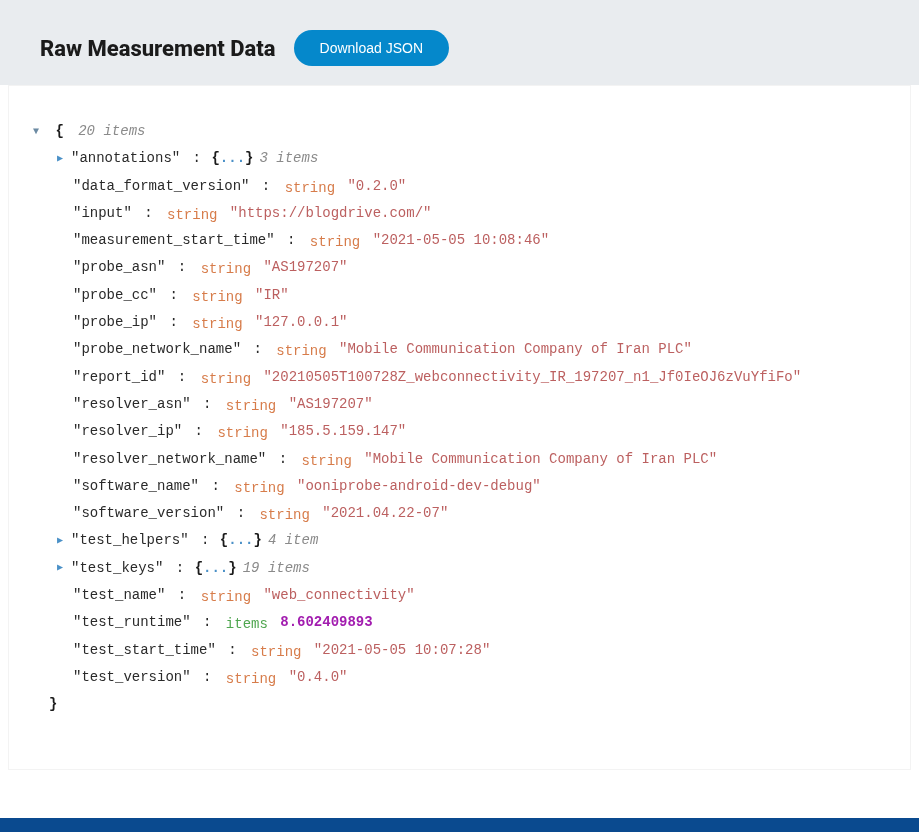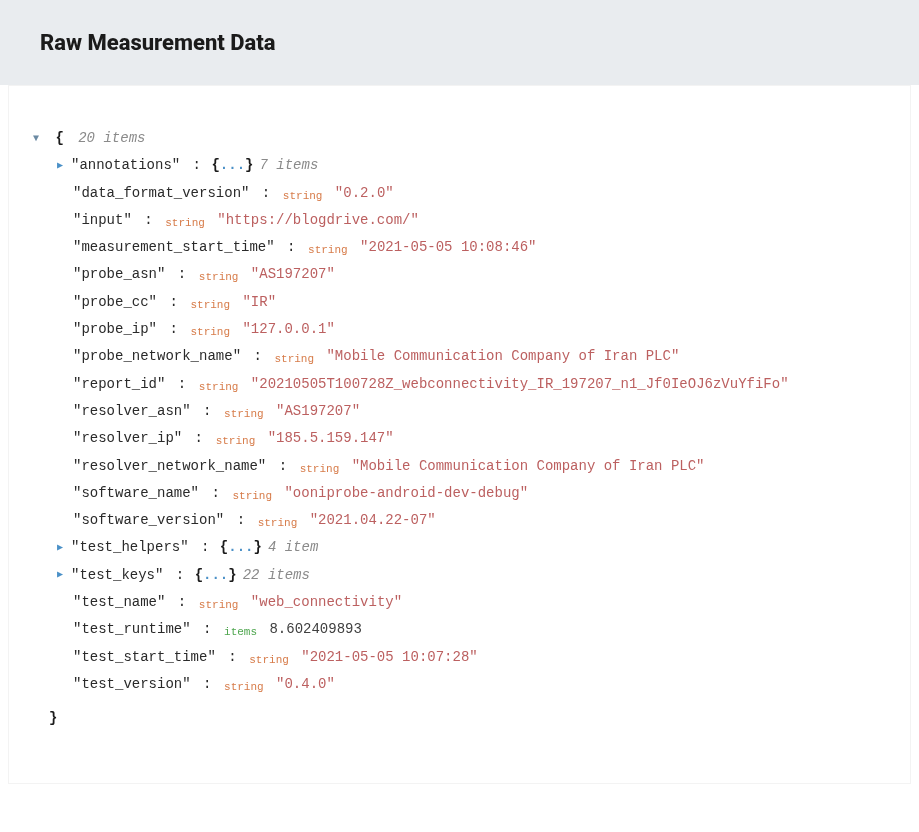--- a/index.html
+++ b/index.html
@@ -5,21 +5,21 @@
   * { box-sizing: border-box; }
   body {
     margin: 0;
     font-family: -apple-system, BlinkMacSystemFont, "Segoe UI", Roboto, Helvetica, Arial, sans-serif;
     background: #ffffff;
     color: #222;
     width: 919px;
   }
   .header-bar {
     background: #e9ecef;
-    padding: 30px 40px 30px 40px;
+    padding: 30px 40px 19px 40px;
     display: flex;
     align-items: center;
     gap: 18px;
   }
   .header-title {
     font-size: 22px;
     font-weight: 800;
     color: #1b1b1b;
   }
   .btn {
@@ -35,90 +35,91 @@
     background: #fff;
     margin: 0 8px;
     padding: 32px 36px 50px 36px;
     font-family: "SFMono-Regular", Consolas, "Liberation Mono", Menlo, monospace;
     font-size: 14px;
     line-height: 1.95;
     color: #2a2a2a;
     border: 1px solid #f3f3f3;
   }
   .jrow { white-space: nowrap; }
-  .indent-0 { padding-left: 4px; margin-top: 7px; }
+  .indent-0 { padding-left: 4px; }
   .indent-1 { padding-left: 28px; }
   .caret {
     display: inline-block;
     width: 14px;
     margin-left: -16px;
     color: #4a90c7;
     cursor: pointer;
     user-select: none;
     vertical-align: middle;
     font-size: 10px;
   }
   .caret-down::before { content: "▼"; color: #6b8aa3; }
   .caret-right::before { content: "▶"; color: #4a90c7; }
   .brace { font-weight: 800; color: #1b1b1b; }
   .ellipsis { color: #4a90c7; font-weight: 700; }
   .meta { color: #8a8a8a; font-style: italic; margin-left: 6px; }
   .key { color: #2a2a2a; }
   .colon { color: #2a2a2a; margin: 0 2px 0 4px; }
   .type-tag {
-    font-size: 11px;
+    font-size: 14px;
     margin: 0 4px 0 4px;
     position: relative;
     top: 2px;
   }
   .type-string { color: #d77c4a; }
   .type-float  { color: #4fa64f; }
   .val-string { color: #bc6060; }
-  .val-number { color: #404040; }
+  .val-number { color: #a21caf; font-weight: bold; }
 
   
   .footer {
     margin-top: 48px;
     background: #0a4a8f;
     color: #fff;
     padding: 28px 0 18px 0;
     display: flex;
     gap: 40px;
   }
 </style>
 </head>
 <body>
 
 <div class="header-bar">
   <div class="header-title">Raw Measurement Data</div>
+  <button class="btn">Download JSON</button>
 </div>
 
 <div class="json-panel">
   <div class="jrow indent-0">
     <span class="caret caret-down"></span>
     <span class="brace">{</span>
     <span class="meta">20 items</span>
   </div>
   <div id="json-rows">
-      <div class="jrow indent-1"><span class="caret caret-right"></span><span class="key">"annotations"</span><span class="colon"> :</span><span class="brace"> {</span><span class="ellipsis">...</span><span class="brace">}</span><span class="meta">7 items</span></div>
+      <div class="jrow indent-1"><span class="caret caret-right"></span><span class="key">"annotations"</span><span class="colon"> :</span><span class="brace"> {</span><span class="ellipsis">...</span><span class="brace">}</span><span class="meta">3 items</span></div>
       <div class="jrow indent-1"><span class="key">"data_format_version"</span><span class="colon"> :</span><span class="type-tag type-string"> string</span><span class="val-string"> "0.2.0"</span></div>
       <div class="jrow indent-1"><span class="key">"input"</span><span class="colon"> :</span><span class="type-tag type-string"> string</span><span class="val-string"> "https://blogdrive.com/"</span></div>
       <div class="jrow indent-1"><span class="key">"measurement_start_time"</span><span class="colon"> :</span><span class="type-tag type-string"> string</span><span class="val-string"> "2021-05-05 10:08:46"</span></div>
       <div class="jrow indent-1"><span class="key">"probe_asn"</span><span class="colon"> :</span><span class="type-tag type-string"> string</span><span class="val-string"> "AS197207"</span></div>
       <div class="jrow indent-1"><span class="key">"probe_cc"</span><span class="colon"> :</span><span class="type-tag type-string"> string</span><span class="val-string"> "IR"</span></div>
       <div class="jrow indent-1"><span class="key">"probe_ip"</span><span class="colon"> :</span><span class="type-tag type-string"> string</span><span class="val-string"> "127.0.0.1"</span></div>
       <div class="jrow indent-1"><span class="key">"probe_network_name"</span><span class="colon"> :</span><span class="type-tag type-string"> string</span><span class="val-string"> "Mobile Communication Company of Iran PLC"</span></div>
       <div class="jrow indent-1"><span class="key">"report_id"</span><span class="colon"> :</span><span class="type-tag type-string"> string</span><span class="val-string"> "20210505T100728Z_webconnectivity_IR_197207_n1_Jf0IeOJ6zVuYfiFo"</span></div>
       <div class="jrow indent-1"><span class="key">"resolver_asn"</span><span class="colon"> :</span><span class="type-tag type-string"> string</span><span class="val-string"> "AS197207"</span></div>
       <div class="jrow indent-1"><span class="key">"resolver_ip"</span><span class="colon"> :</span><span class="type-tag type-string"> string</span><span class="val-string"> "185.5.159.147"</span></div>
       <div class="jrow indent-1"><span class="key">"resolver_network_name"</span><span class="colon"> :</span><span class="type-tag type-string"> string</span><span class="val-string"> "Mobile Communication Company of Iran PLC"</span></div>
       <div class="jrow indent-1"><span class="key">"software_name"</span><span class="colon"> :</span><span class="type-tag type-string"> string</span><span class="val-string"> "ooniprobe-android-dev-debug"</span></div>
       <div class="jrow indent-1"><span class="key">"software_version"</span><span class="colon"> :</span><span class="type-tag type-string"> string</span><span class="val-string"> "2021.04.22-07"</span></div>
       <div class="jrow indent-1"><span class="caret caret-right"></span><span class="key">"test_helpers"</span><span class="colon"> :</span><span class="brace"> {</span><span class="ellipsis">...</span><span class="brace">}</span><span class="meta">4 item</span></div>
-      <div class="jrow indent-1"><span class="caret caret-right"></span><span class="key">"test_keys"</span><span class="colon"> :</span><span class="brace"> {</span><span class="ellipsis">...</span><span class="brace">}</span><span class="meta">22 items</span></div>
+      <div class="jrow indent-1"><span class="caret caret-right"></span><span class="key">"test_keys"</span><span class="colon"> :</span><span class="brace"> {</span><span class="ellipsis">...</span><span class="brace">}</span><span class="meta">19 items</span></div>
       <div class="jrow indent-1"><span class="key">"test_name"</span><span class="colon"> :</span><span class="type-tag type-string"> string</span><span class="val-string"> "web_connectivity"</span></div>
       <div class="jrow indent-1"><span class="key">"test_runtime"</span><span class="colon"> :</span><span class="type-tag type-float"> items</span><span class="val-number"> 8.602409893</span></div>
       <div class="jrow indent-1"><span class="key">"test_start_time"</span><span class="colon"> :</span><span class="type-tag type-string"> string</span><span class="val-string"> "2021-05-05 10:07:28"</span></div>
       <div class="jrow indent-1"><span class="key">"test_version"</span><span class="colon"> :</span><span class="type-tag type-string"> string</span><span class="val-string"> "0.4.0"</span></div>
     </div>
   <div class="jrow indent-0">
     <span class="brace">}</span>
   </div>
 </div>
 

